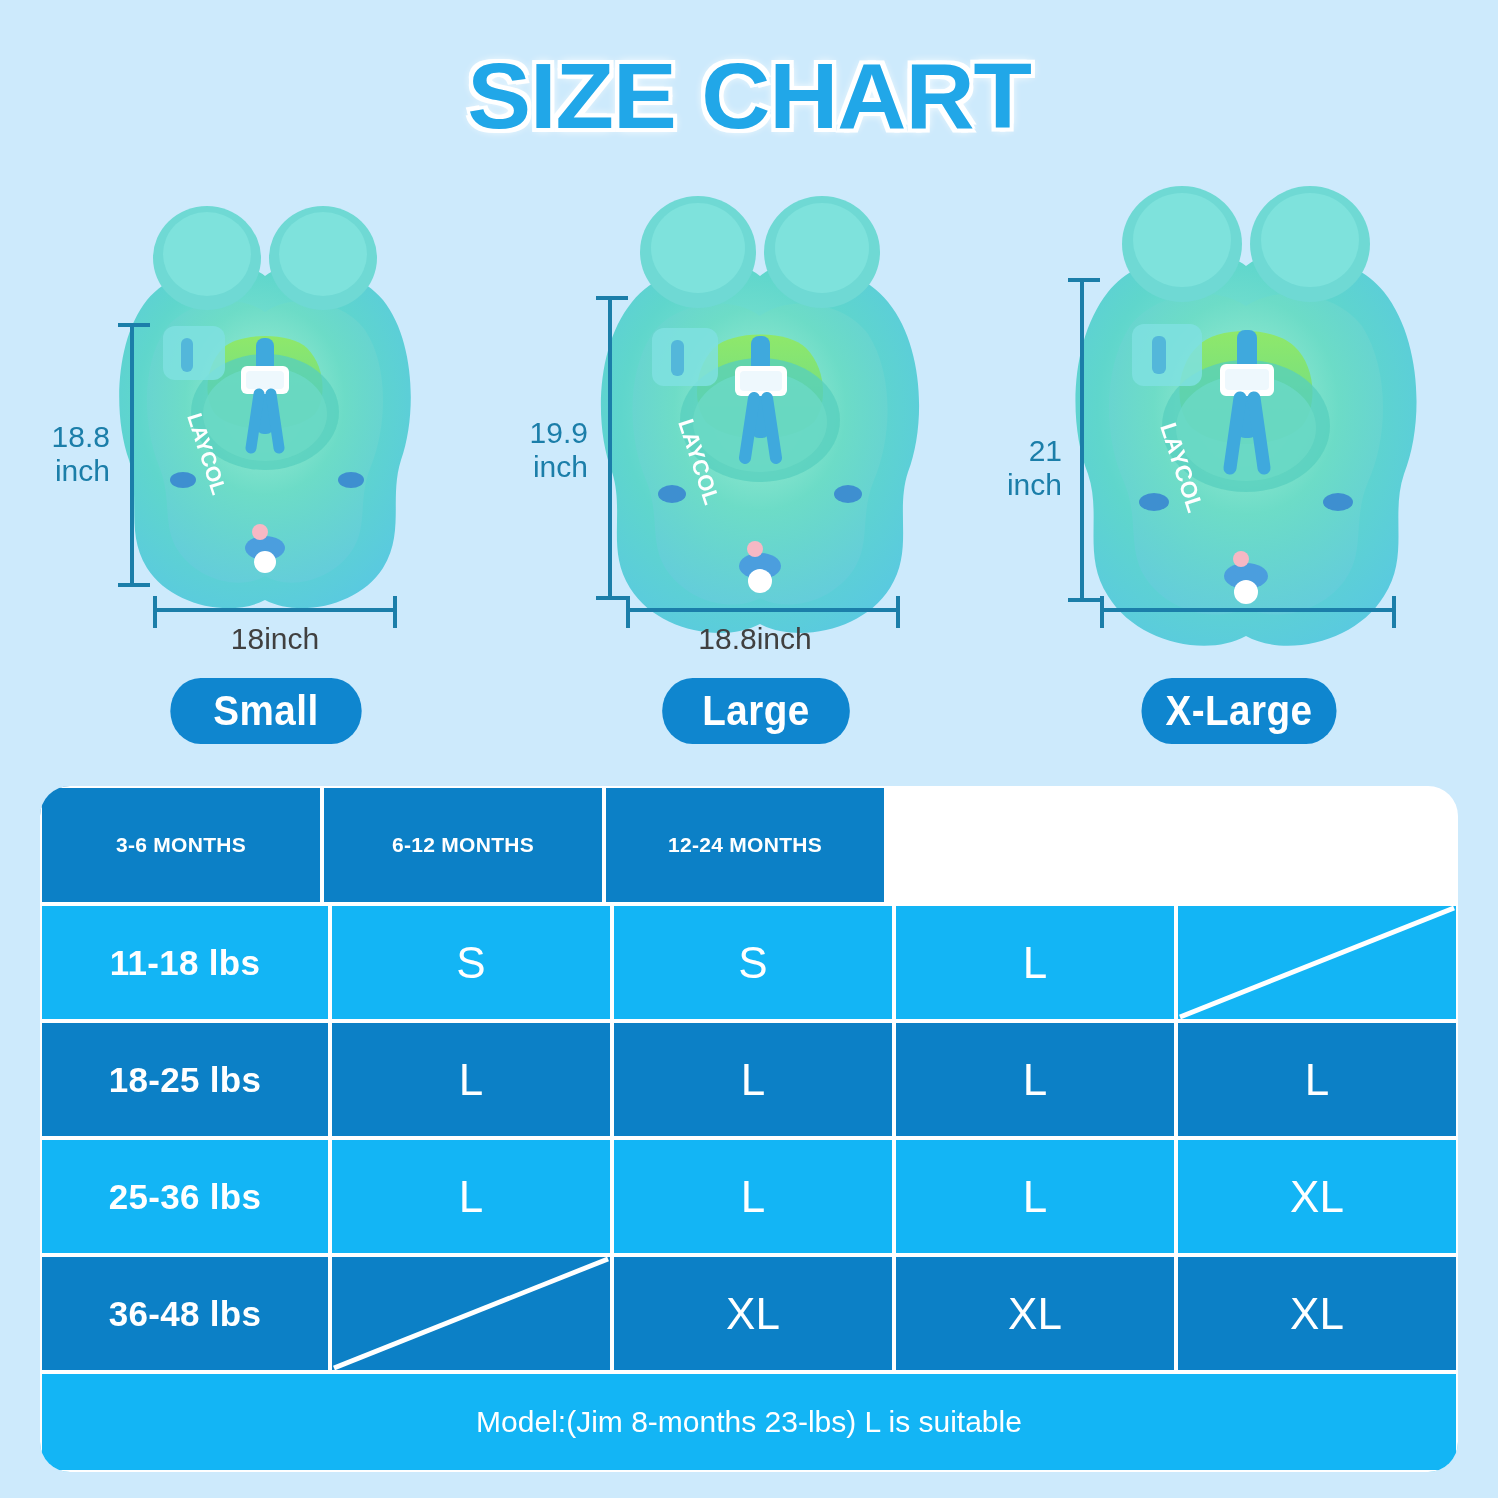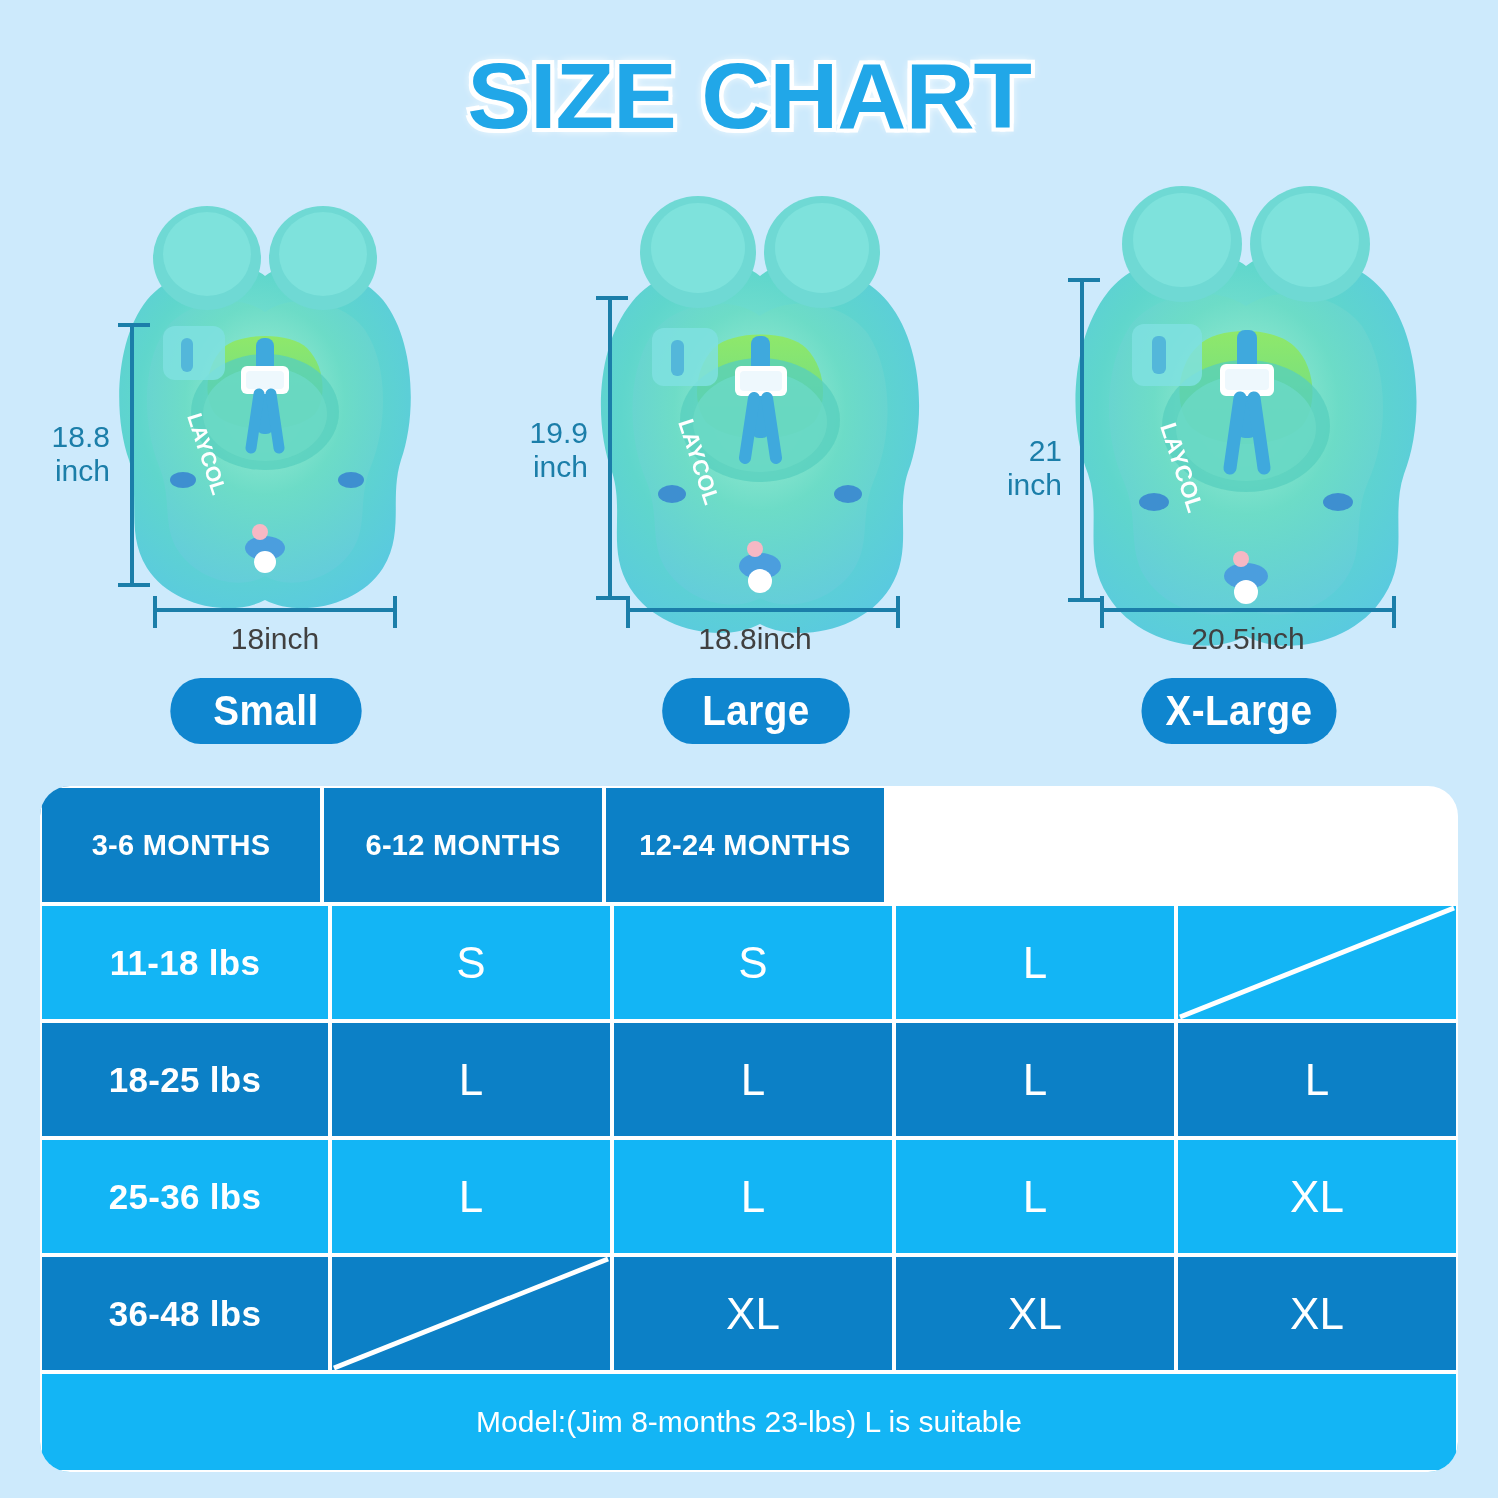--- a/index.html
+++ b/index.html
@@ -116,21 +116,21 @@
     position:absolute;right:26px;top:14px;
     font-size:31px;font-weight:bold;letter-spacing:0.5px;
   }
   .head-corner .weight{
     position:absolute;left:24px;bottom:12px;
     font-size:31px;font-weight:bold;letter-spacing:0.5px;
   }
   .head-corner .slash{
     position:absolute;left:0;top:0;width:100%;height:100%;
   }
-  .month-label{font-size:29px;font-weight:bold;letter-spacing:0.3px;}
+  .month-label{font-size:21px;font-weight:bold;letter-spacing:0.3px;}
 
   .body-row .cell{height:117px;}
   .w-label{font-size:35px;font-weight:bold;letter-spacing:0.3px;}
   .size-val{font-size:44px;font-weight:normal;}
 
   .na{position:absolute;left:0;top:0;width:100%;height:100%;}
 
   .footer-row .cell{
     width:1418px;height:100px;
     font-size:30px;font-weight:normal;
@@ -311,21 +311,20 @@
       <circle cx="221" cy="379" r="8" fill="#f6b8c4"></circle>
     </svg>
 
     <div class="dim-v" style="left:60px;top:100px;height:320px;"></div>
     <div class="dim-v-label" style="left:-78px;top:226px;margin-top:28px;">
       <span>21</span><br>
       <span>inch</span>
     </div>
 
     <div class="dim-h" style="left:82px;top:428px;width:292px;"></div>
-    <div class="dim-h-label" style="left:82px;top:442px;width:292px;">20.5inch</div>
   </div>
 </div>
 
 <div class="pill pill-0">Small</div>
 <div class="pill pill-1">Large</div>
 <div class="pill pill-2">X-Large</div>
 
 <div class="table">
 
   <div class="trow head-row">

